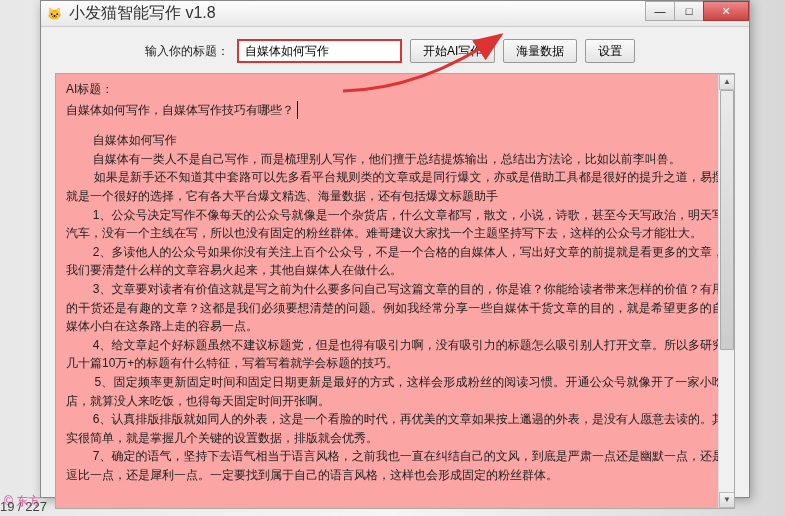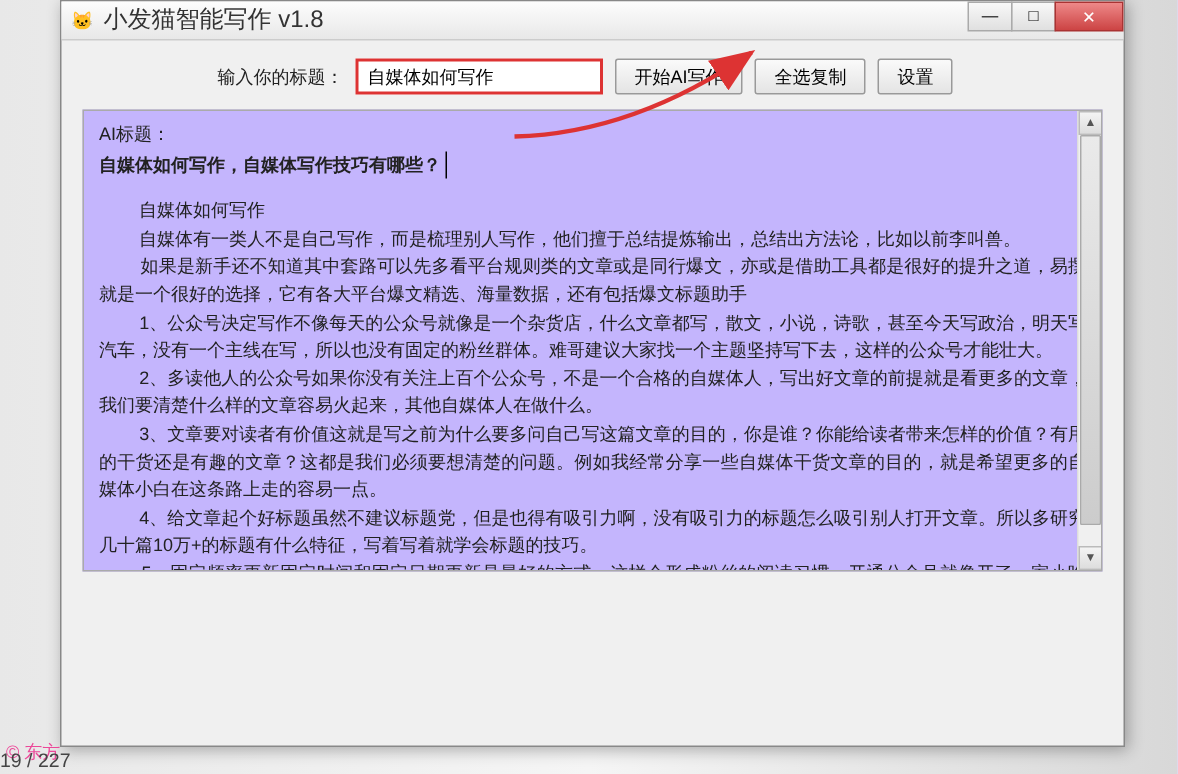--- a/index.html
+++ b/index.html
@@ -91,38 +91,37 @@
       padding: 0 12px;
       border: 1px solid #999;
       background: linear-gradient(to bottom, #fafafa, #e4e4e4);
       font-size: 12px;
       font-family: inherit;
       cursor: pointer;
       border-radius: 2px;
     }
     .content-area {
       margin: 0 14px 14px 14px;
-      height: 308px;
-      background: #c4b5fd;
+      height: 436px;
+      background: #fca5a5;
       border: 1px solid #aaa;
       padding: 6px 10px;
       font-size: 12px;
       color: #222;
       line-height: 1.55;
       overflow: hidden;
       position: relative;
     }
     .ai-heading { margin-bottom: 2px; }
     .ai-subtitle {
       display: inline-block;
     }
     .cursor-line {
       border-right: 1px solid #000;
       padding-right: 3px;
-      font-weight: bold;
     }
     .body-text { margin-top: 12px; white-space: pre-wrap; text-align: justify; }
     .arrow-svg {
       position: absolute;
       top: 28px;
       left: 292px;
       pointer-events: none;
     }
     .pagecount {
       position: absolute;
@@ -185,21 +184,21 @@
       <div class="ctrl-btn">—</div>
       <div class="ctrl-btn">□</div>
       <div class="ctrl-btn ctrl-close">✕</div>
     </div>
   </div>
 
   <div class="input-row">
     <span class="input-label">输入你的标题：</span>
     <input class="title-input" type="text" value="自媒体如何写作" style="">
     <button class="btn">开始AI写作</button>
-    <button class="btn">全选复制</button>
+    <button class="btn">海量数据</button>
     <button class="btn">设置</button>
   </div>
 
   <div class="content-area">
     <div class="ai-heading">AI标题：</div>
     <span class="ai-subtitle cursor-line">自媒体如何写作，自媒体写作技巧有哪些？</span>
     <div class="body-text indent">        自媒体如何写作
         自媒体有一类人不是自己写作，而是梳理别人写作，他们擅于总结提炼输出，总结出方法论，比如以前李叫兽。
         如果是新手还不知道其中套路可以先多看平台规则类的文章或是同行爆文，亦或是借助工具都是很好的提升之道，易撰就是一个很好的选择，它有各大平台爆文精选、海量数据，还有包括爆文标题助手
         1、公众号决定写作不像每天的公众号就像是一个杂货店，什么文章都写，散文，小说，诗歌，甚至今天写政治，明天写汽车，没有一个主线在写，所以也没有固定的粉丝群体。难哥建议大家找一个主题坚持写下去，这样的公众号才能壮大。

